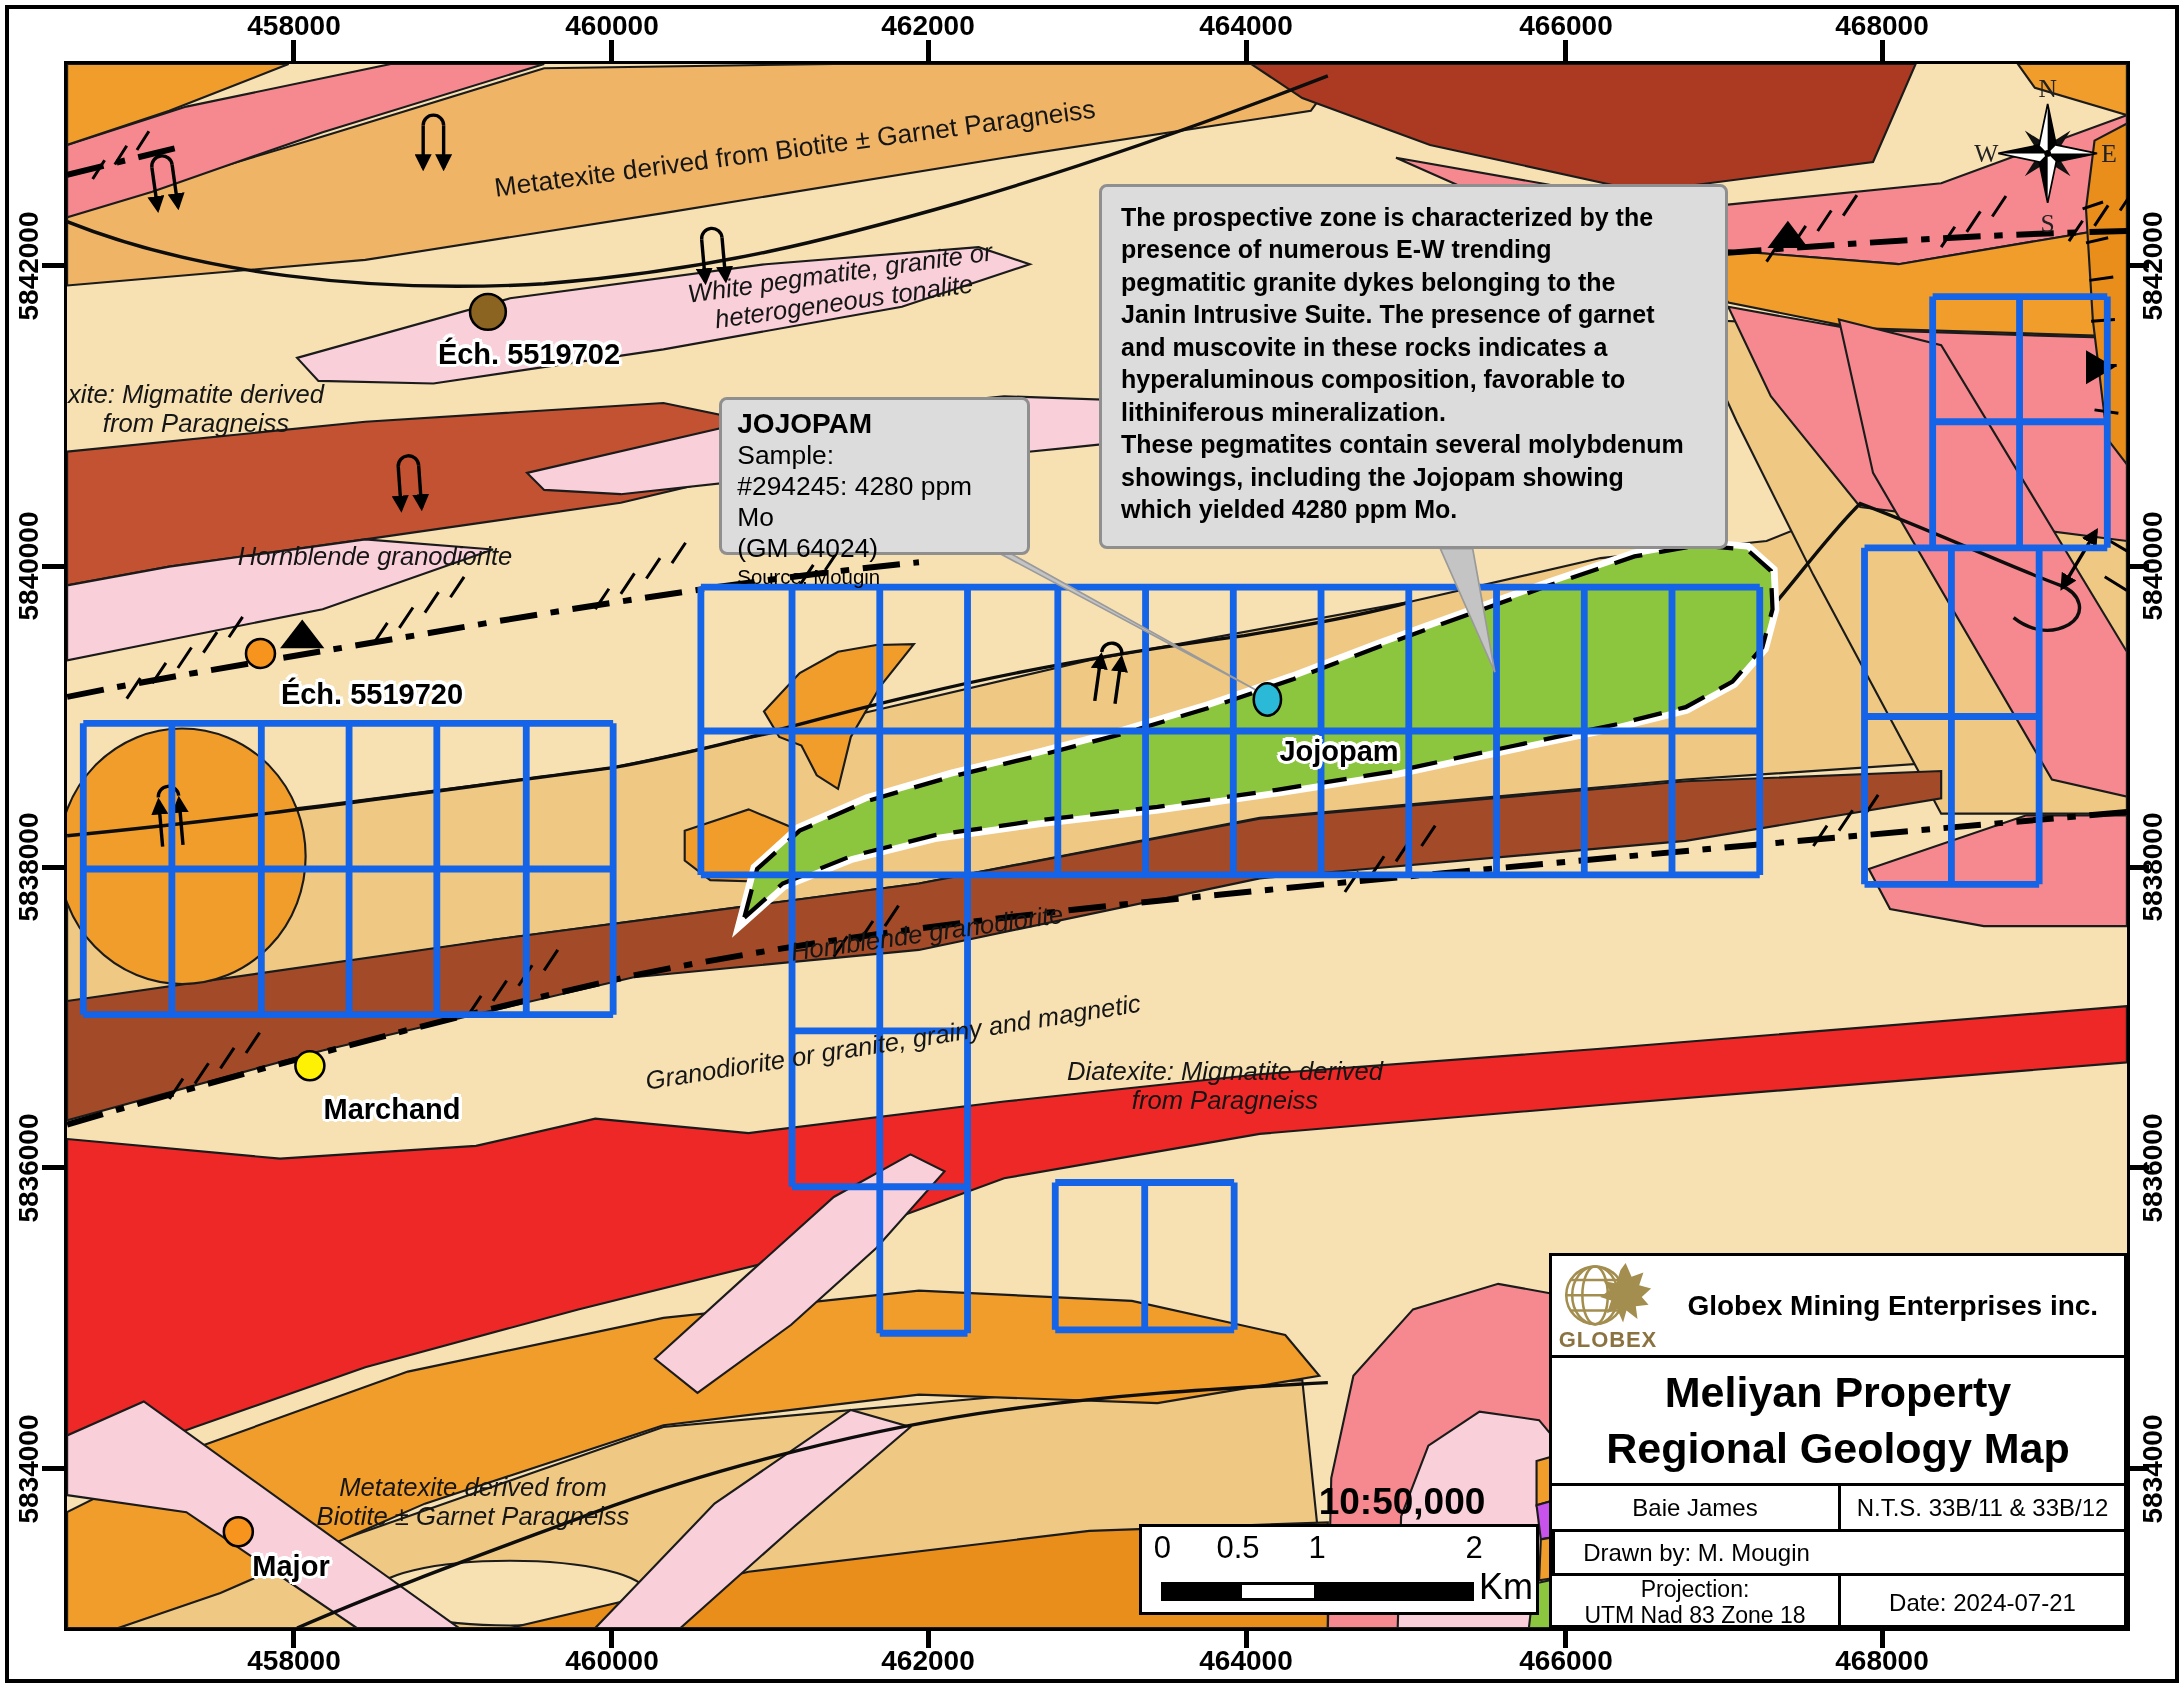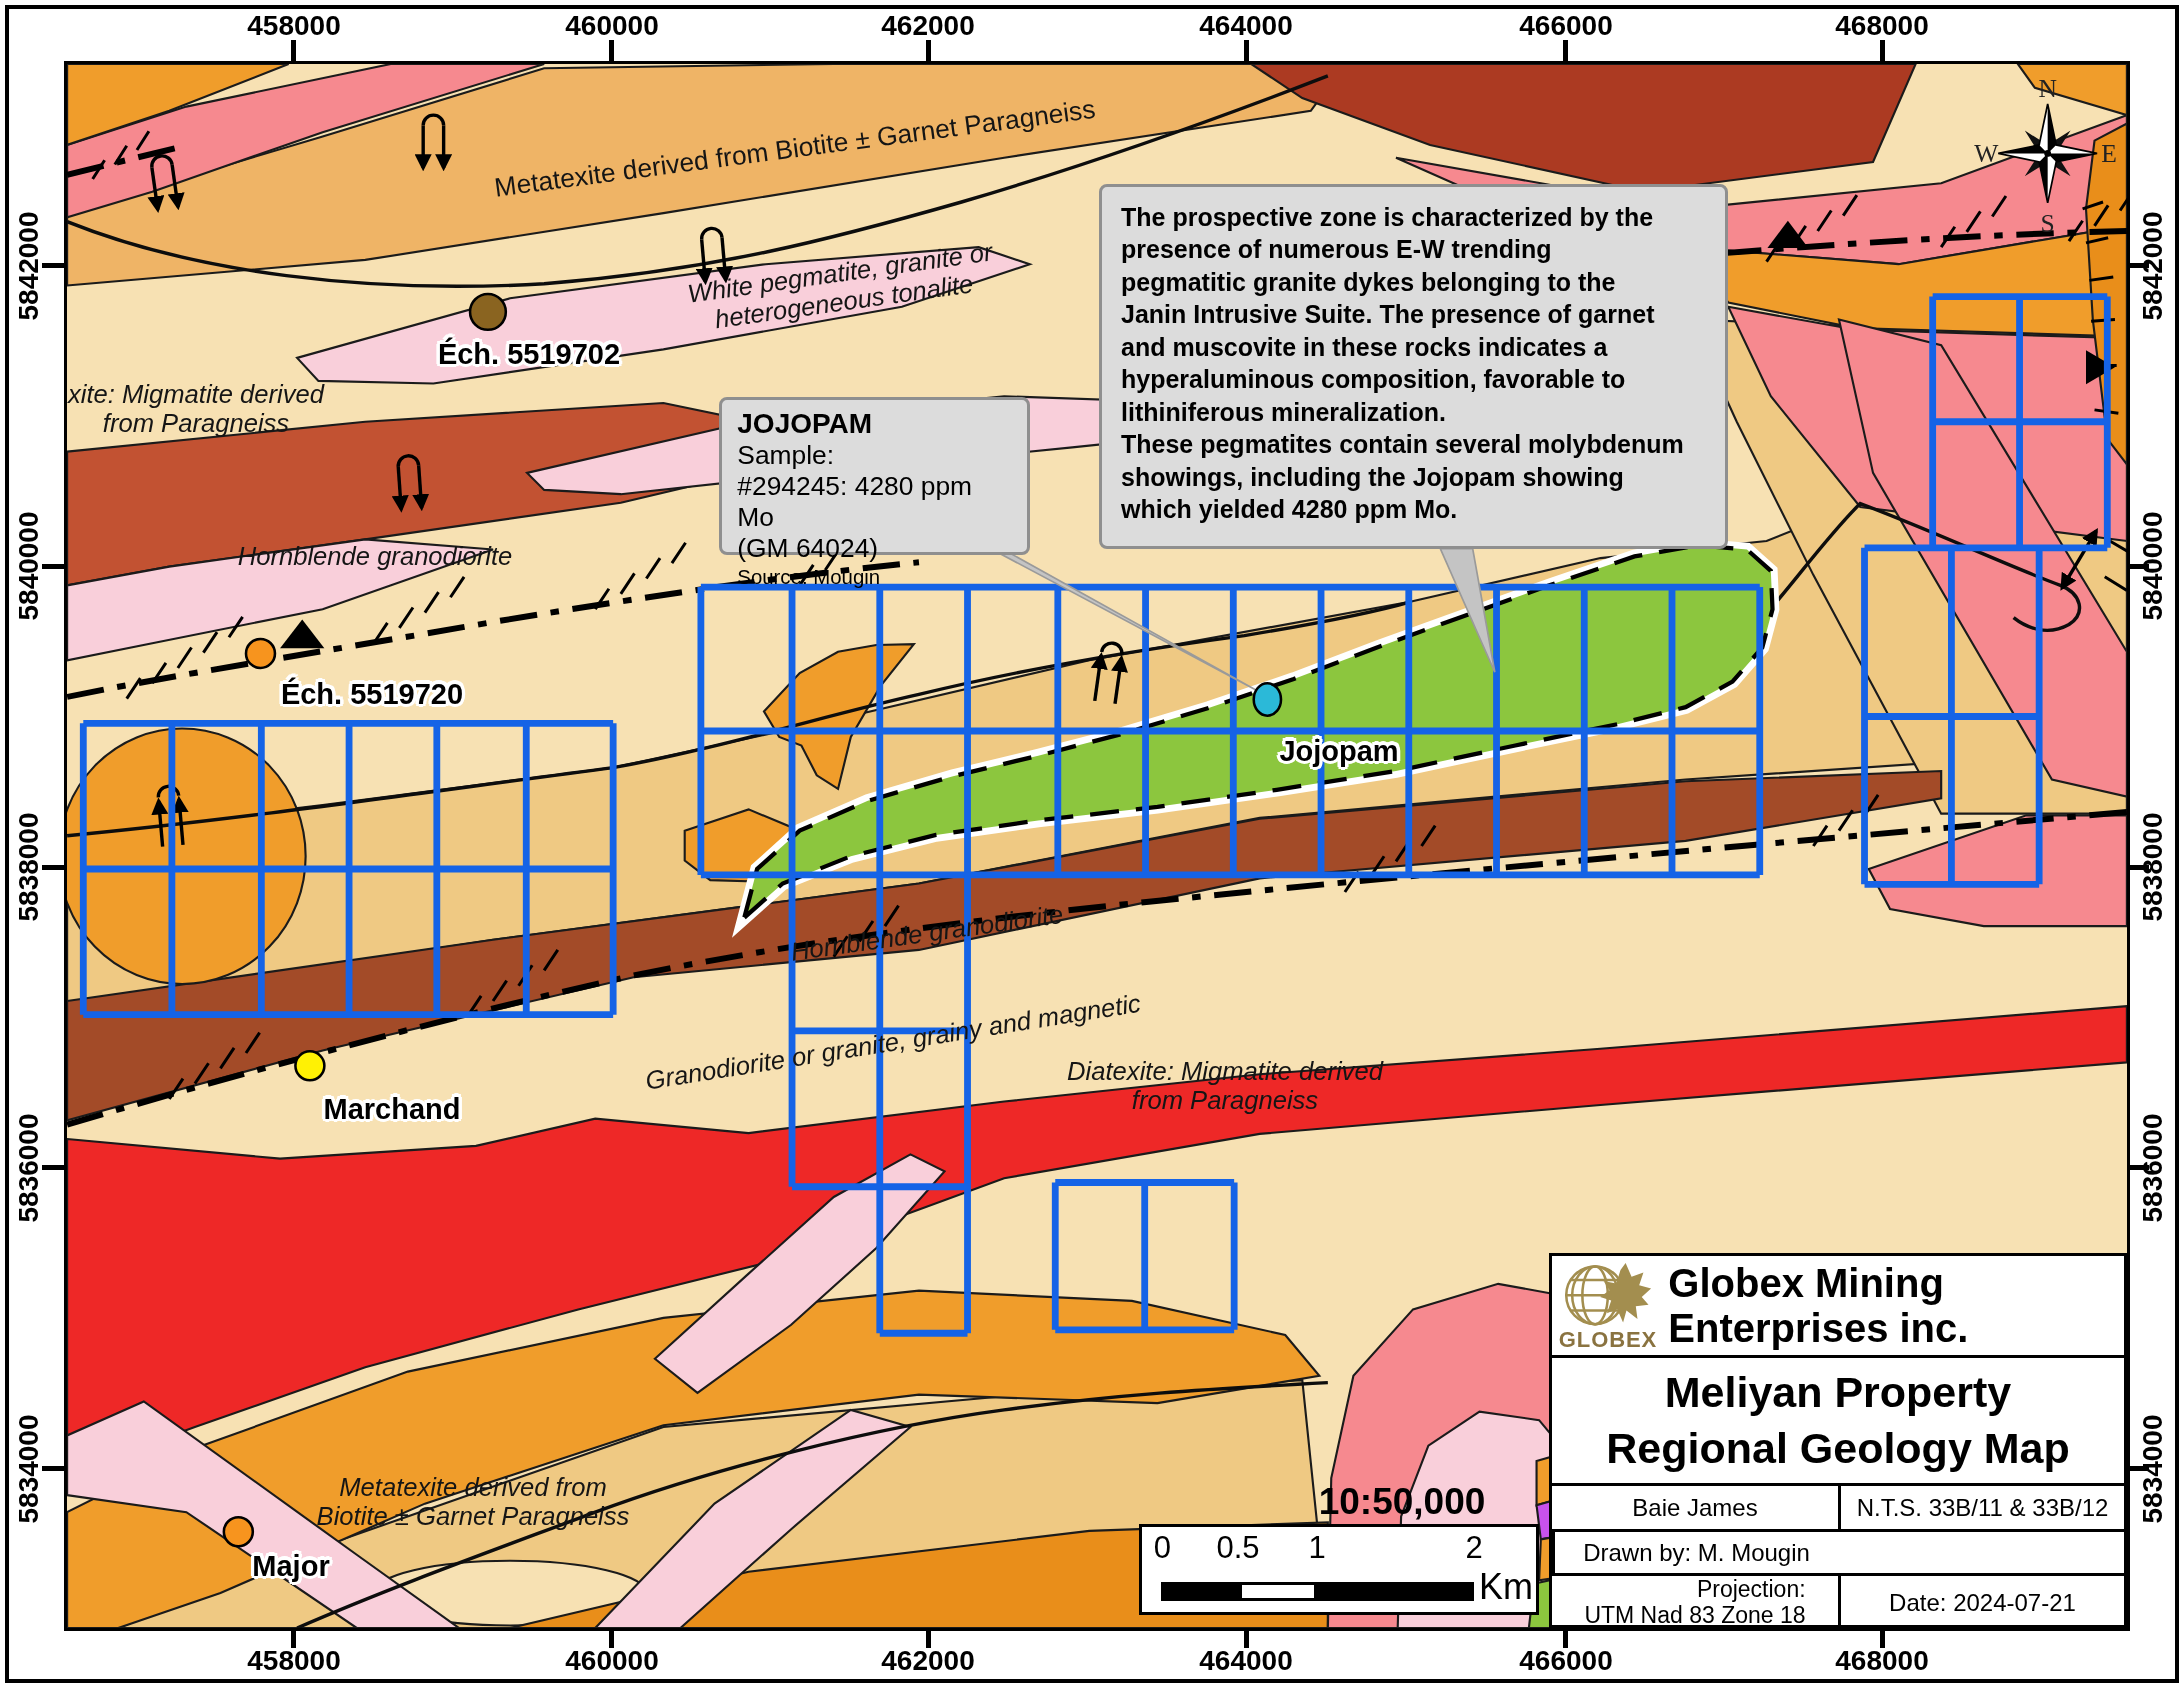--- a/index.html
+++ b/index.html
@@ -35,24 +35,24 @@
   .sb-seg{position:absolute;top:55px;height:19px;box-sizing:border-box;}
   .ratio{position:absolute;left:1335px;top:1438px;transform:translate(-50%,-50%);
          font-size:37px;font-weight:600;color:#000;}
   
   .tblock{position:absolute;right:0;bottom:0;width:578px;height:375px;background:#fff;
           border:3.4px solid #000;box-sizing:border-box;display:grid;
           grid-template-rows:102px 128px 46px 44px auto;color:#000;}
   .tb-row{border-bottom:3.4px solid #000;display:flex;align-items:center;justify-content:center;}
   .tb-row:last-child{border-bottom:none;}
   .tb-logo{display:flex;align-items:center;gap:8.5px;padding:3.4px 6.8px;justify-content:flex-start;}
-  .tb-company{font-weight:bold;font-size:40px;flex:1;text-align:left;}
+  .tb-company{font-weight:bold;font-size:28px;flex:1;text-align:center;}
   .tb-title{flex-direction:column;font-weight:bold;font-size:43px;line-height:1.3;text-align:center;}
   .tb-cells{display:grid;grid-template-columns:50% 50%;align-items:stretch;justify-content:stretch;padding:0;}
-  .tb-cell{display:flex;align-items:center;justify-content:center;font-size:24px;text-align:right;
+  .tb-cell{display:flex;align-items:center;justify-content:center;font-size:24px;text-align:center;
            white-space:pre-line;line-height:1.15;}
   .tb-cell.rt{border-left:3.4px solid #000;}
   .logo-wrap{position:relative;width:101px;height:95px;flex:0 0 auto;}
   .logo-text{position:absolute;left:0;bottom:0;font-weight:bold;font-size:22px;letter-spacing:0.9px;color:#8a7340;}
 </style>
 </head>
 <body>
 
 <div id="canvas">
   <div class="outer-border"></div>

